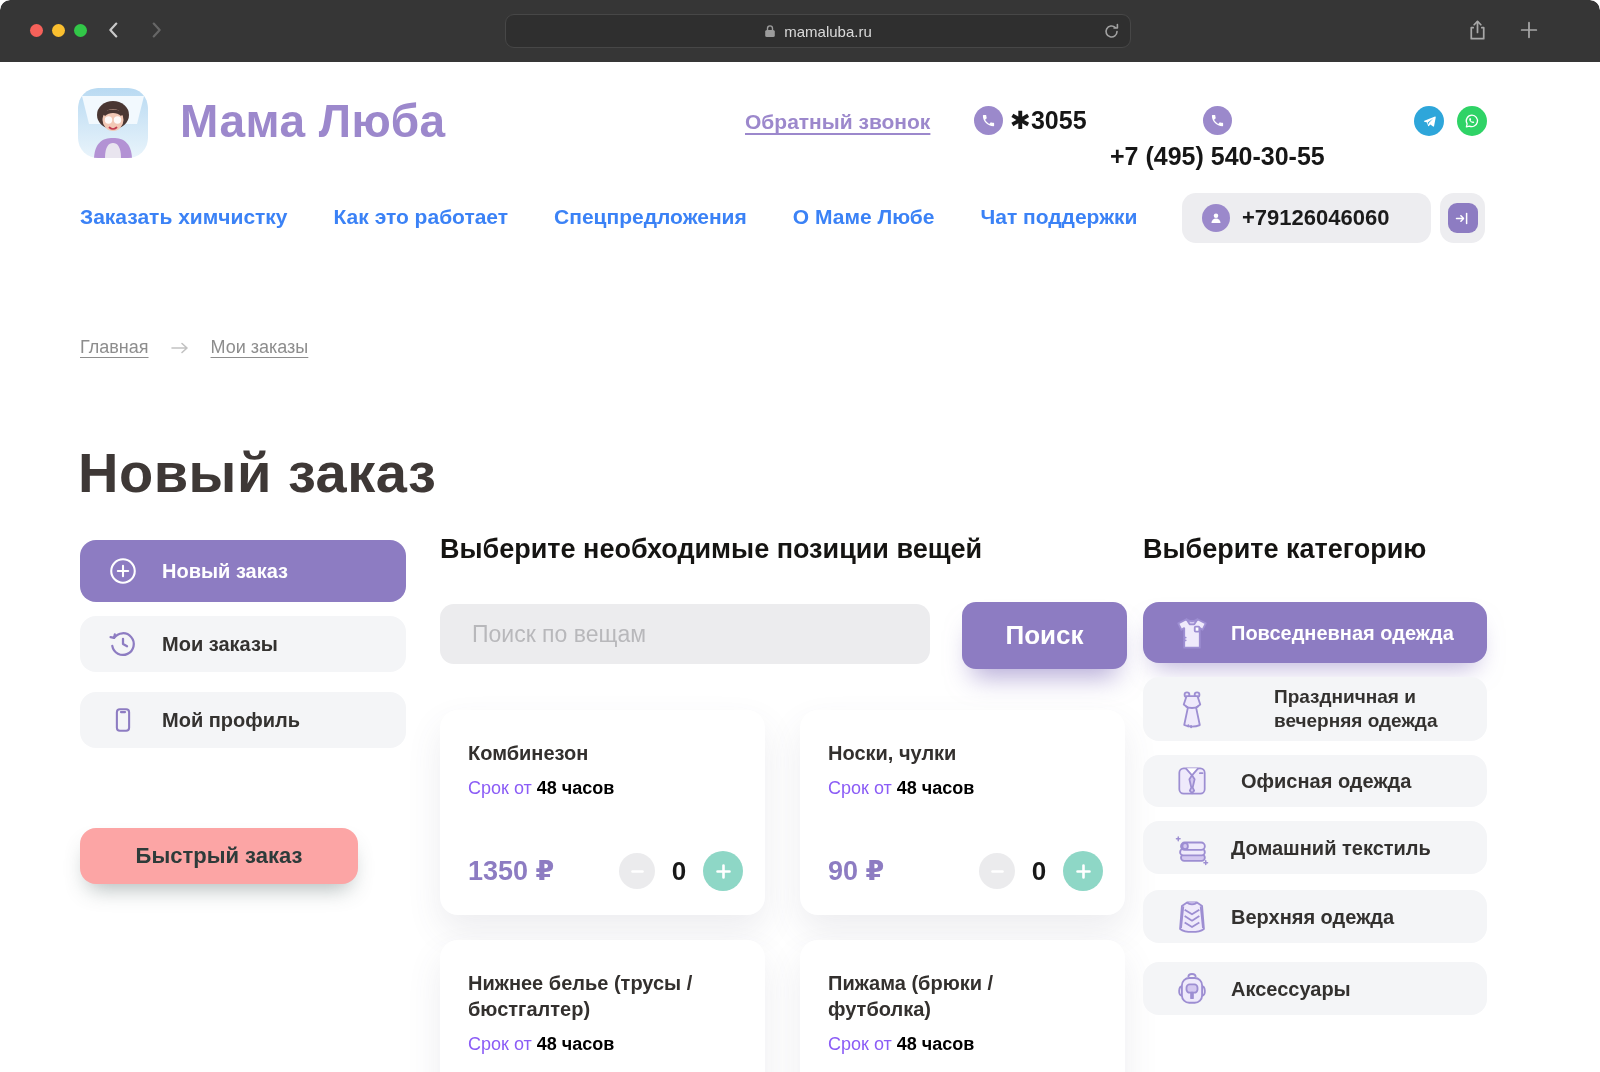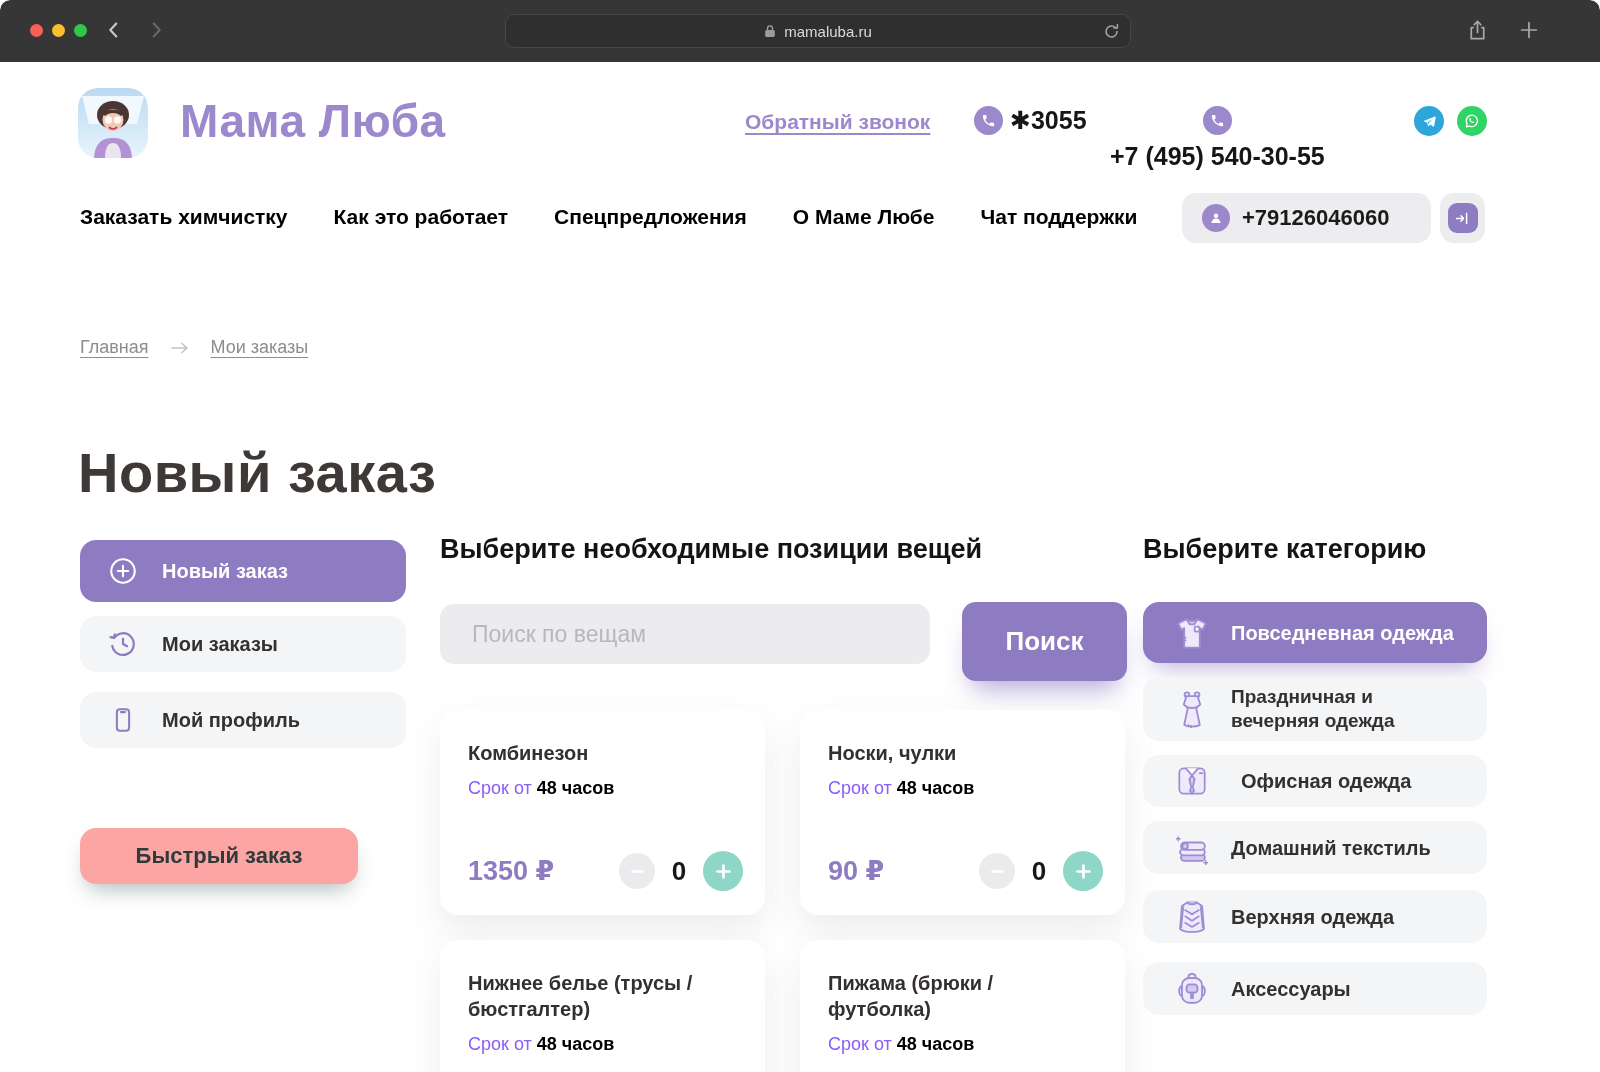--- a/index.html
+++ b/index.html
@@ -22,21 +22,21 @@
   .logo{position:absolute;left:78px;top:26px;width:70px;height:70px;border-radius:20px;overflow:hidden;cursor:pointer;}
   .brand{position:absolute;left:180px;top:32px;font-size:46px;font-weight:800;color:#9c88cc;letter-spacing:.5px;cursor:pointer;}
   .callback{position:absolute;left:745px;top:48px;font-size:21px;font-weight:700;color:#9c88cc;text-decoration:underline;text-underline-offset:4px;cursor:pointer;}
   .phone-group{position:absolute;top:44px;display:flex;align-items:center;gap:7px;cursor:pointer;}
   .phone-circle{width:29px;height:29px;border-radius:50%;background:#9b89cb;display:flex;align-items:center;justify-content:center;flex:0 0 auto;}
   .phone-text{font-size:25px;font-weight:800;color:#161616;white-space:nowrap;}
   .soc{position:absolute;top:44px;width:30px;height:30px;border-radius:50%;display:flex;align-items:center;justify-content:center;cursor:pointer;border:none;padding:0;}
   .soc.tg{left:1414px;background:#2ea6da;} .soc.wa{left:1457px;background:#2fd366;}
 
   .mainnav{position:absolute;left:80px;top:143px;display:flex;gap:46px;}
-  .mainnav a{font-size:21px;font-weight:700;color:#000000;text-decoration:none;white-space:nowrap;cursor:pointer;}
+  .mainnav a{font-size:21px;font-weight:700;color:#3b82f6;text-decoration:none;white-space:nowrap;cursor:pointer;}
   .user-chip{position:absolute;left:1182px;top:131px;width:249px;height:50px;border-radius:14px;background:#ededf0;display:flex;align-items:center;gap:12px;padding-left:20px;box-sizing:border-box;cursor:pointer;}
   .chip-avatar{width:28px;height:28px;border-radius:50%;background:#9b89cb;display:flex;align-items:center;justify-content:center;flex:0 0 auto;}
   .chip-phone{font-size:22px;font-weight:800;color:#1b1b1b;}
   .logout-btn{position:absolute;left:1440px;top:131px;width:45px;height:50px;border-radius:14px;background:#ededf0;border:none;display:flex;align-items:center;justify-content:center;cursor:pointer;}
   .logout-sq{width:30px;height:30px;border-radius:9px;background:#8d7cc2;display:flex;align-items:center;justify-content:center;}
 
   .breadcrumb{position:absolute;left:80px;top:275px;display:flex;align-items:center;gap:22px;}
   .crumb{font-size:18px;color:#8d8d8d;text-decoration:underline;text-underline-offset:4px;cursor:pointer;}
 
   .page-title{position:absolute;left:78px;top:340px;font-size:56px;font-weight:800;color:#3e3836;letter-spacing:.5px;}
@@ -46,40 +46,40 @@
   .side-item.active{background:#8d7cc2;}
   .side-icon{width:34px;height:34px;margin-right:22px;display:flex;align-items:center;justify-content:center;flex:0 0 auto;}
   .side-label{font-size:20px;font-weight:700;color:#343230;}
   .side-item.active .side-label{color:#fff;}
   .quick-btn{position:absolute;left:80px;top:766px;width:278px;height:56px;border-radius:16px;background:#fca5a5;border:none;font-family:inherit;font-size:22px;font-weight:600;color:#2e3b3a;cursor:pointer;box-shadow:0 12px 22px -8px rgba(70,90,90,.45);}
 
   
   .sec-title{position:absolute;font-size:27px;font-weight:800;color:#151412;}
   .search-input{position:absolute;left:440px;top:542px;width:490px;height:60px;border-radius:14px;background:#ececee;border:none;box-sizing:border-box;padding:0 32px;font-family:inherit;font-size:23px;color:#333;}
   .search-input::placeholder{color:#b8b8bb;}
-  .search-btn{position:absolute;left:962px;top:540px;width:165px;height:79px;border-radius:14px;background:#8d7cc2;border:none;font-family:inherit;font-size:26px;font-weight:600;color:#fff;cursor:pointer;box-shadow:0 18px 26px -10px rgba(141,124,194,.65);}
+  .search-btn{position:absolute;left:962px;top:540px;width:165px;height:67px;border-radius:14px;background:#8d7cc2;border:none;font-family:inherit;font-size:26px;font-weight:600;color:#fff;cursor:pointer;box-shadow:0 18px 26px -10px rgba(141,124,194,.65);}
 
   .card{position:absolute;width:325px;height:205px;background:#fff;border-radius:18px;box-shadow:0 16px 34px rgba(80,80,110,.10);box-sizing:border-box;padding:30px 28px;}
   .card-title{font-size:20px;font-weight:700;color:#33302e;line-height:26px;}
   .card-term{margin-top:12px;font-size:18px;}
   .term-prefix{color:#8b5cf6;margin-right:5px;}
   .term-value{color:#000000;font-weight:700;}
   .card-footer{position:absolute;left:28px;right:22px;bottom:24px;display:flex;align-items:center;}
   .price{font-size:27px;font-weight:800;color:#8d7cc2;white-space:nowrap;}
   .stepper{margin-left:auto;display:flex;align-items:center;gap:15px;}
   .step-minus{width:36px;height:36px;border-radius:50%;background:#ebebed;border:none;display:flex;align-items:center;justify-content:center;cursor:pointer;padding:0;}
   .step-plus{width:40px;height:40px;border-radius:50%;background:#8ed7c6;border:none;display:flex;align-items:center;justify-content:center;cursor:pointer;padding:0;}
   .qty{font-size:26px;font-weight:800;color:#181818;min-width:18px;text-align:center;}
 
   
   .cat-item{position:absolute;left:1143px;width:344px;border-radius:16px;background:#f4f5f7;display:flex;align-items:center;padding-left:26px;box-sizing:border-box;cursor:pointer;}
   .cat-item.active{background:#8d7cc2;box-shadow:0 14px 24px -10px rgba(141,124,194,.6);}
   .cat-icon{width:46px;height:46px;margin-right:16px;display:flex;align-items:center;justify-content:center;flex:0 0 auto;}
   .cat-label{font-size:20px;font-weight:700;color:#33312f;line-height:24px;}
-  .cat-label.two-line{font-size:19px;width:225px;}
+  .cat-label.two-line{font-size:19px;width:225px;margin-left:43px;}
   .cat-item.active .cat-label{color:#fff;}
 </style>
 </head>
 <body>
 
 <div class="window">
 
   <div class="chrome">
     <div class="lights">
       <button class="light red"></button>

